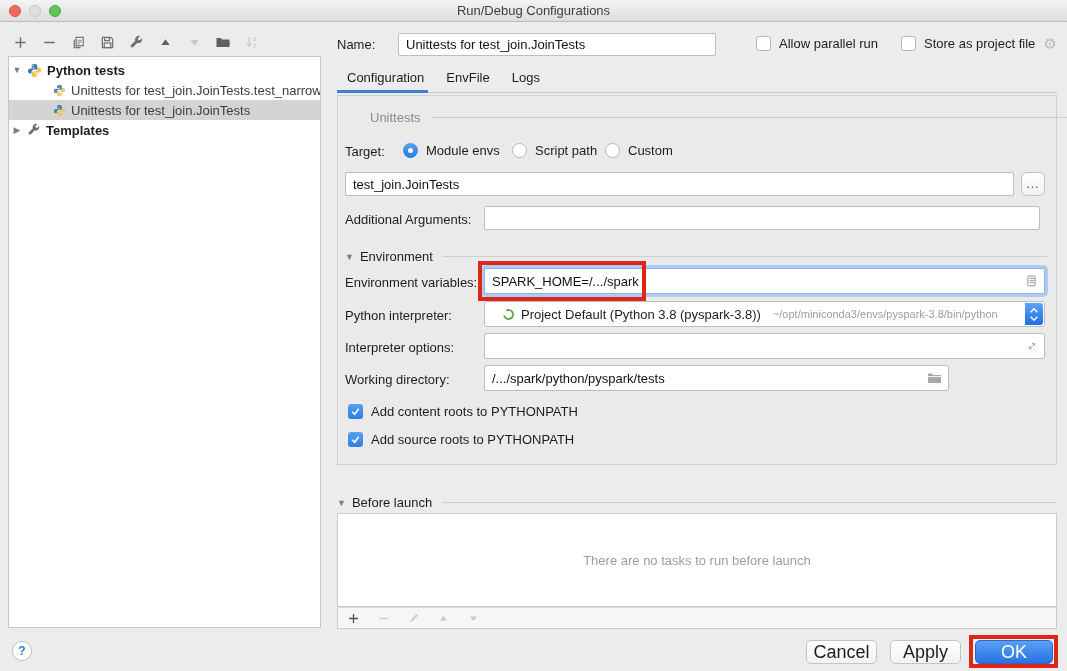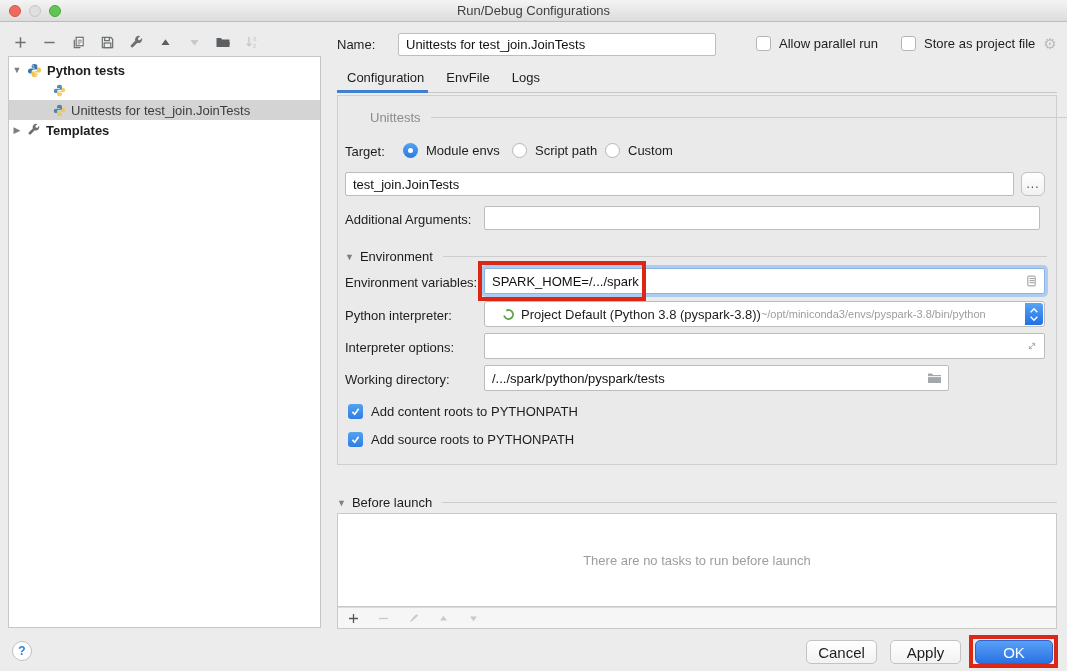--- a/index.html
+++ b/index.html
@@ -54,31 +54,31 @@
   .sec-tri { color:#7e7e7e; font-size:9px; margin-right:6px; }
   
   .browse-btn { position:absolute; width:24px; height:24px; border:1px solid #c2c2c2; border-radius:6px;
     background:linear-gradient(#ffffff,#f1f1f1); display:flex; align-items:center; justify-content:center;
     font-size:12px; color:#4c4c4c; letter-spacing:1px; }
   .focus-field { border:1px solid #8fb4e4; box-shadow:0 0 0 3px #adccf2; }
   .combo { position:absolute; background:#fff; border:1px solid #bdbdbd; border-radius:3px;
     display:flex; align-items:center; padding:0 24px 0 17px; overflow:hidden; }
   .stepper { position:absolute; right:1px; top:1px; bottom:1px; width:18px; border-radius:0 3px 3px 0;
     background:linear-gradient(#58a5f6,#1f6fe6); display:flex; flex-direction:column; align-items:center; justify-content:center; gap:1px; }
-  .graypath { color:#9d9d9d; font-size:11px; margin-left:0; white-space:nowrap; }
+  .graypath { color:#9d9d9d; font-size:11px; margin-left:12px; white-space:nowrap; }
   .fld-icon-right { position:absolute; right:6px; top:50%; transform:translateY(-50%); display:inline-flex; }
   
   .bl-box { position:absolute; left:337px; top:513px; width:720px; height:94px; background:#fff; border:1px solid #c9c9c9; }
   .bl-empty { width:100%; height:100%; display:flex; align-items:center; justify-content:center; color:#9d9d9d; }
   .bl-strip { position:absolute; left:337px; top:607px; width:720px; height:22px; background:#f6f6f6;
     border:1px solid #c9c9c9; border-top:1px solid #dadada; display:flex; align-items:center; gap:14px; padding-left:7px; }
   
   .btn { position:absolute; height:24px; border:1px solid #c3c3c3; border-radius:5px;
     background:linear-gradient(#ffffff,#f2f2f2); display:flex; align-items:center; justify-content:center;
-    font-size:15px; color:#1d1d1d; }
+    font-size:18px; color:#1d1d1d; }
   .btn.primary { background:linear-gradient(#57a0f6,#2a72e2); border-color:#2a66cc; color:#fff; }
   .help-btn { position:absolute; left:12px; top:641px; width:20px; height:20px; border-radius:50%;
     background:#fff; border:1px solid #c0c0c0; color:#2e7ce0; font-weight:bold; font-size:12px;
     display:flex; align-items:center; justify-content:center; }
   
   .anno { position:absolute; border:4px solid #dd2716; pointer-events:none; z-index:40; }
 </style>
 </head>
 <body>
 
@@ -159,20 +159,21 @@
         </span>
       <span class="tree-root-label">Python tests</span>
     </div>
     <div class="tree-row tree-child">
       <span class="ticon">
         <svg width="13" height="13" viewBox="0 0 16 16" opacity="0.85">
             <path fill="#3a76a9" d="M7.9 1C5.9 1 5 1.9 5 3.2V5h3.2v.8H3.6C2.2 5.8 1 6.8 1 8.6c0 1.7 1 2.6 2.3 2.6H5V9.4C5 8 6.1 7 7.4 7H11V3.2C11 1.9 9.9 1 7.9 1z"></path>
             <path fill="#efc64a" d="M8.1 15c2 0 2.9-.9 2.9-2.2V11H7.8v-.8h4.6c1.4 0 2.6-1 2.6-2.8 0-1.7-1-2.6-2.3-2.6H11v1.8C11 8 9.9 9 8.6 9H5v3.8C5 14.1 6.1 15 8.1 15z"></path>
           </svg>
         </span>
+      <span>Unittests for test_join.JoinTests.test_narrow</span>
     </div>
     <div class="tree-row tree-child selected">
       <span class="ticon">
         <svg width="13" height="13" viewBox="0 0 16 16" opacity="0.85">
             <path fill="#3a76a9" d="M7.9 1C5.9 1 5 1.9 5 3.2V5h3.2v.8H3.6C2.2 5.8 1 6.8 1 8.6c0 1.7 1 2.6 2.3 2.6H5V9.4C5 8 6.1 7 7.4 7H11V3.2C11 1.9 9.9 1 7.9 1z"></path>
             <path fill="#efc64a" d="M8.1 15c2 0 2.9-.9 2.9-2.2V11H7.8v-.8h4.6c1.4 0 2.6-1 2.6-2.8 0-1.7-1-2.6-2.3-2.6H11v1.8C11 8 9.9 9 8.6 9H5v3.8C5 14.1 6.1 15 8.1 15z"></path>
           </svg>
         </span>
       <span>Unittests for test_join.JoinTests</span>
     </div>

